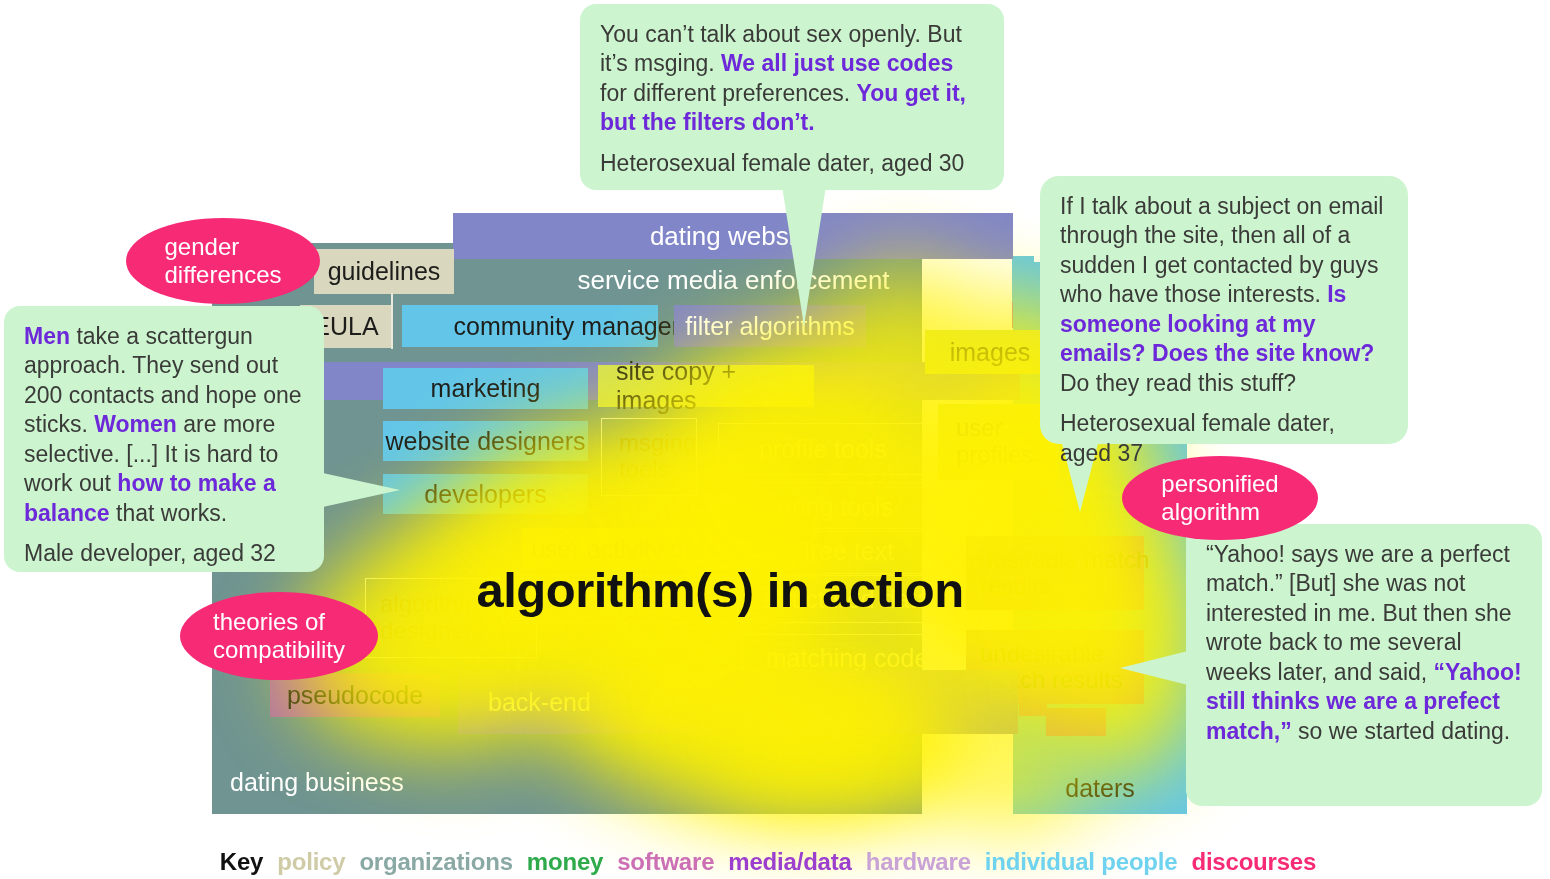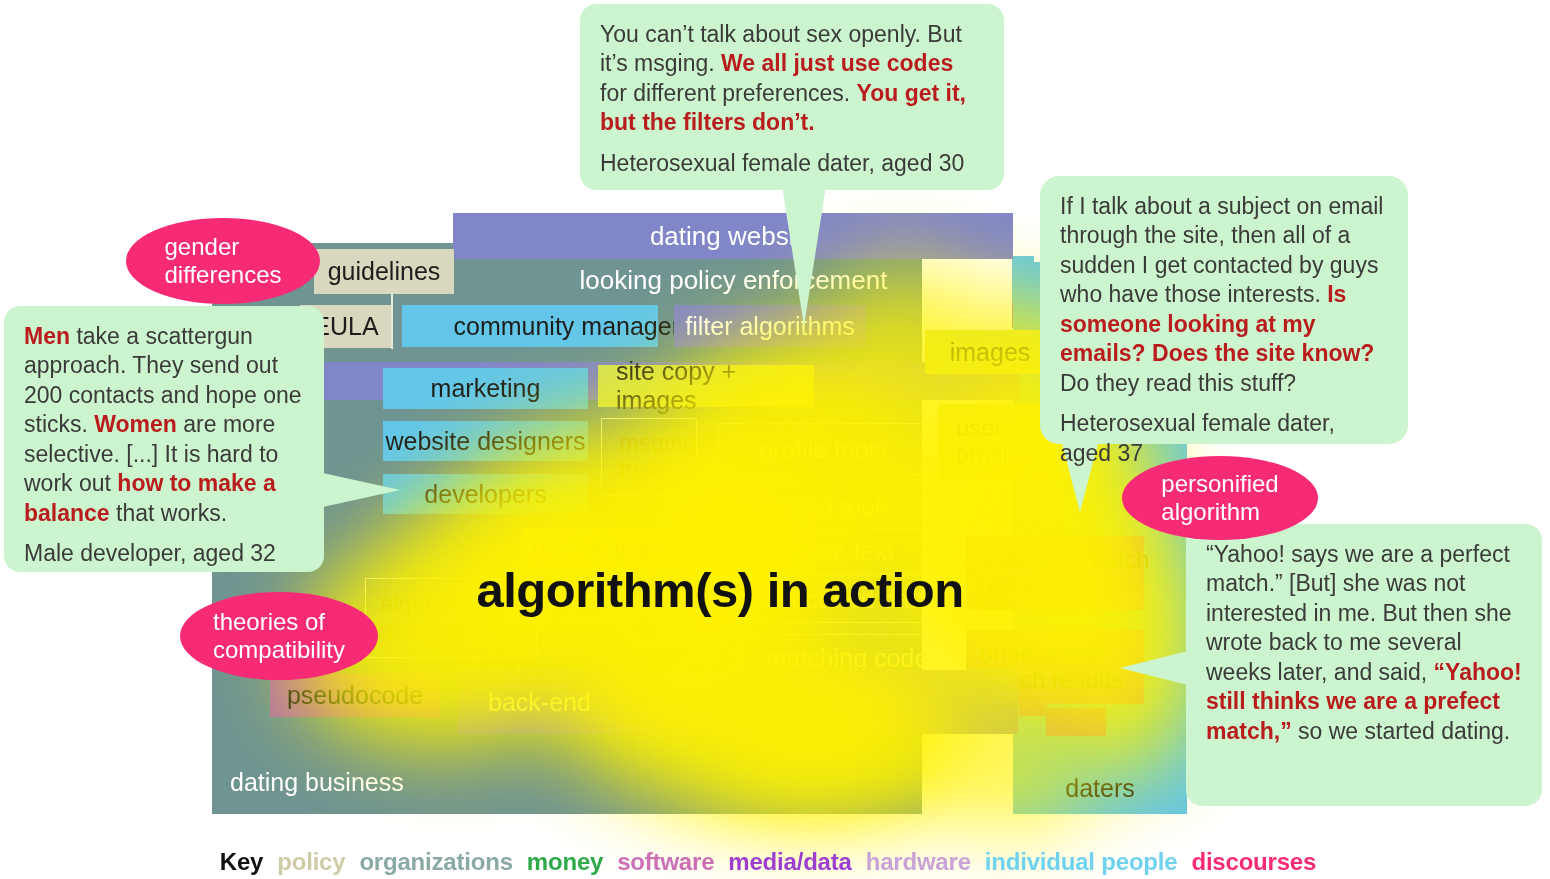--- a/index.html
+++ b/index.html
@@ -46,21 +46,21 @@
   
   .glowwrap{position:absolute;left:0;top:0;width:1550px;height:879px;z-index:30;pointer-events:none;}
   .glow{position:absolute;border-radius:50%;background:#fff200;filter:blur(42px);}
 
   
   .bubble{
     position:absolute;background:#ccf5cf;border-radius:16px;
     padding:16px 20px 14px 20px;box-sizing:border-box;color:#3a3a38;
     font-size:23px;line-height:1.28;z-index:60;
   }
-  .bubble b{font-weight:bold;color:#b91c1c;}
+  .bubble b{font-weight:bold;color:#6d28d9;}
   .bubble .attrib{margin-top:11px;display:block;}
   .tail{position:absolute;width:0;height:0;z-index:59;}
 
   
   .ellipse{
     position:absolute;background:#f72a76;border-radius:50%;
     color:#ffffff;font-size:24px;line-height:1.16;
     display:flex;align-items:center;justify-content:center;z-index:70;
   }
 
@@ -89,21 +89,21 @@
   <div class="box lbl-center t-dark f25 bold" style="left:1013px;top:768px;width:174px;height:40px;">
     <span>daters</span>
   </div>
 
   <div class="panel p-soft" style="left:453px;top:213px;width:560px;height:46px;"></div>
   <div class="box lbl-center t-white f26" style="left:453px;top:213px;width:560px;height:46px;">
     <span>dating website</span>
   </div>
 
   <div class="box lbl-center t-white f26" style="left:456px;top:259px;width:555px;height:42px;">
-    <span>looking policy enforcement</span>
+    <span>service media enforcement</span>
   </div>
 
   <div class="panel p-soft" style="left:320px;top:362px;width:700px;height:38px;"></div>
 
   <div class="panel p-policy" style="left:314px;top:249px;width:140px;height:45px;"></div>
   <div class="box lbl-center t-dark f25" style="left:314px;top:249px;width:140px;height:45px;">
     <span>guidelines</span>
   </div>
 
   <div class="panel p-policy" style="left:300px;top:305px;width:92px;height:43px;"></div>

